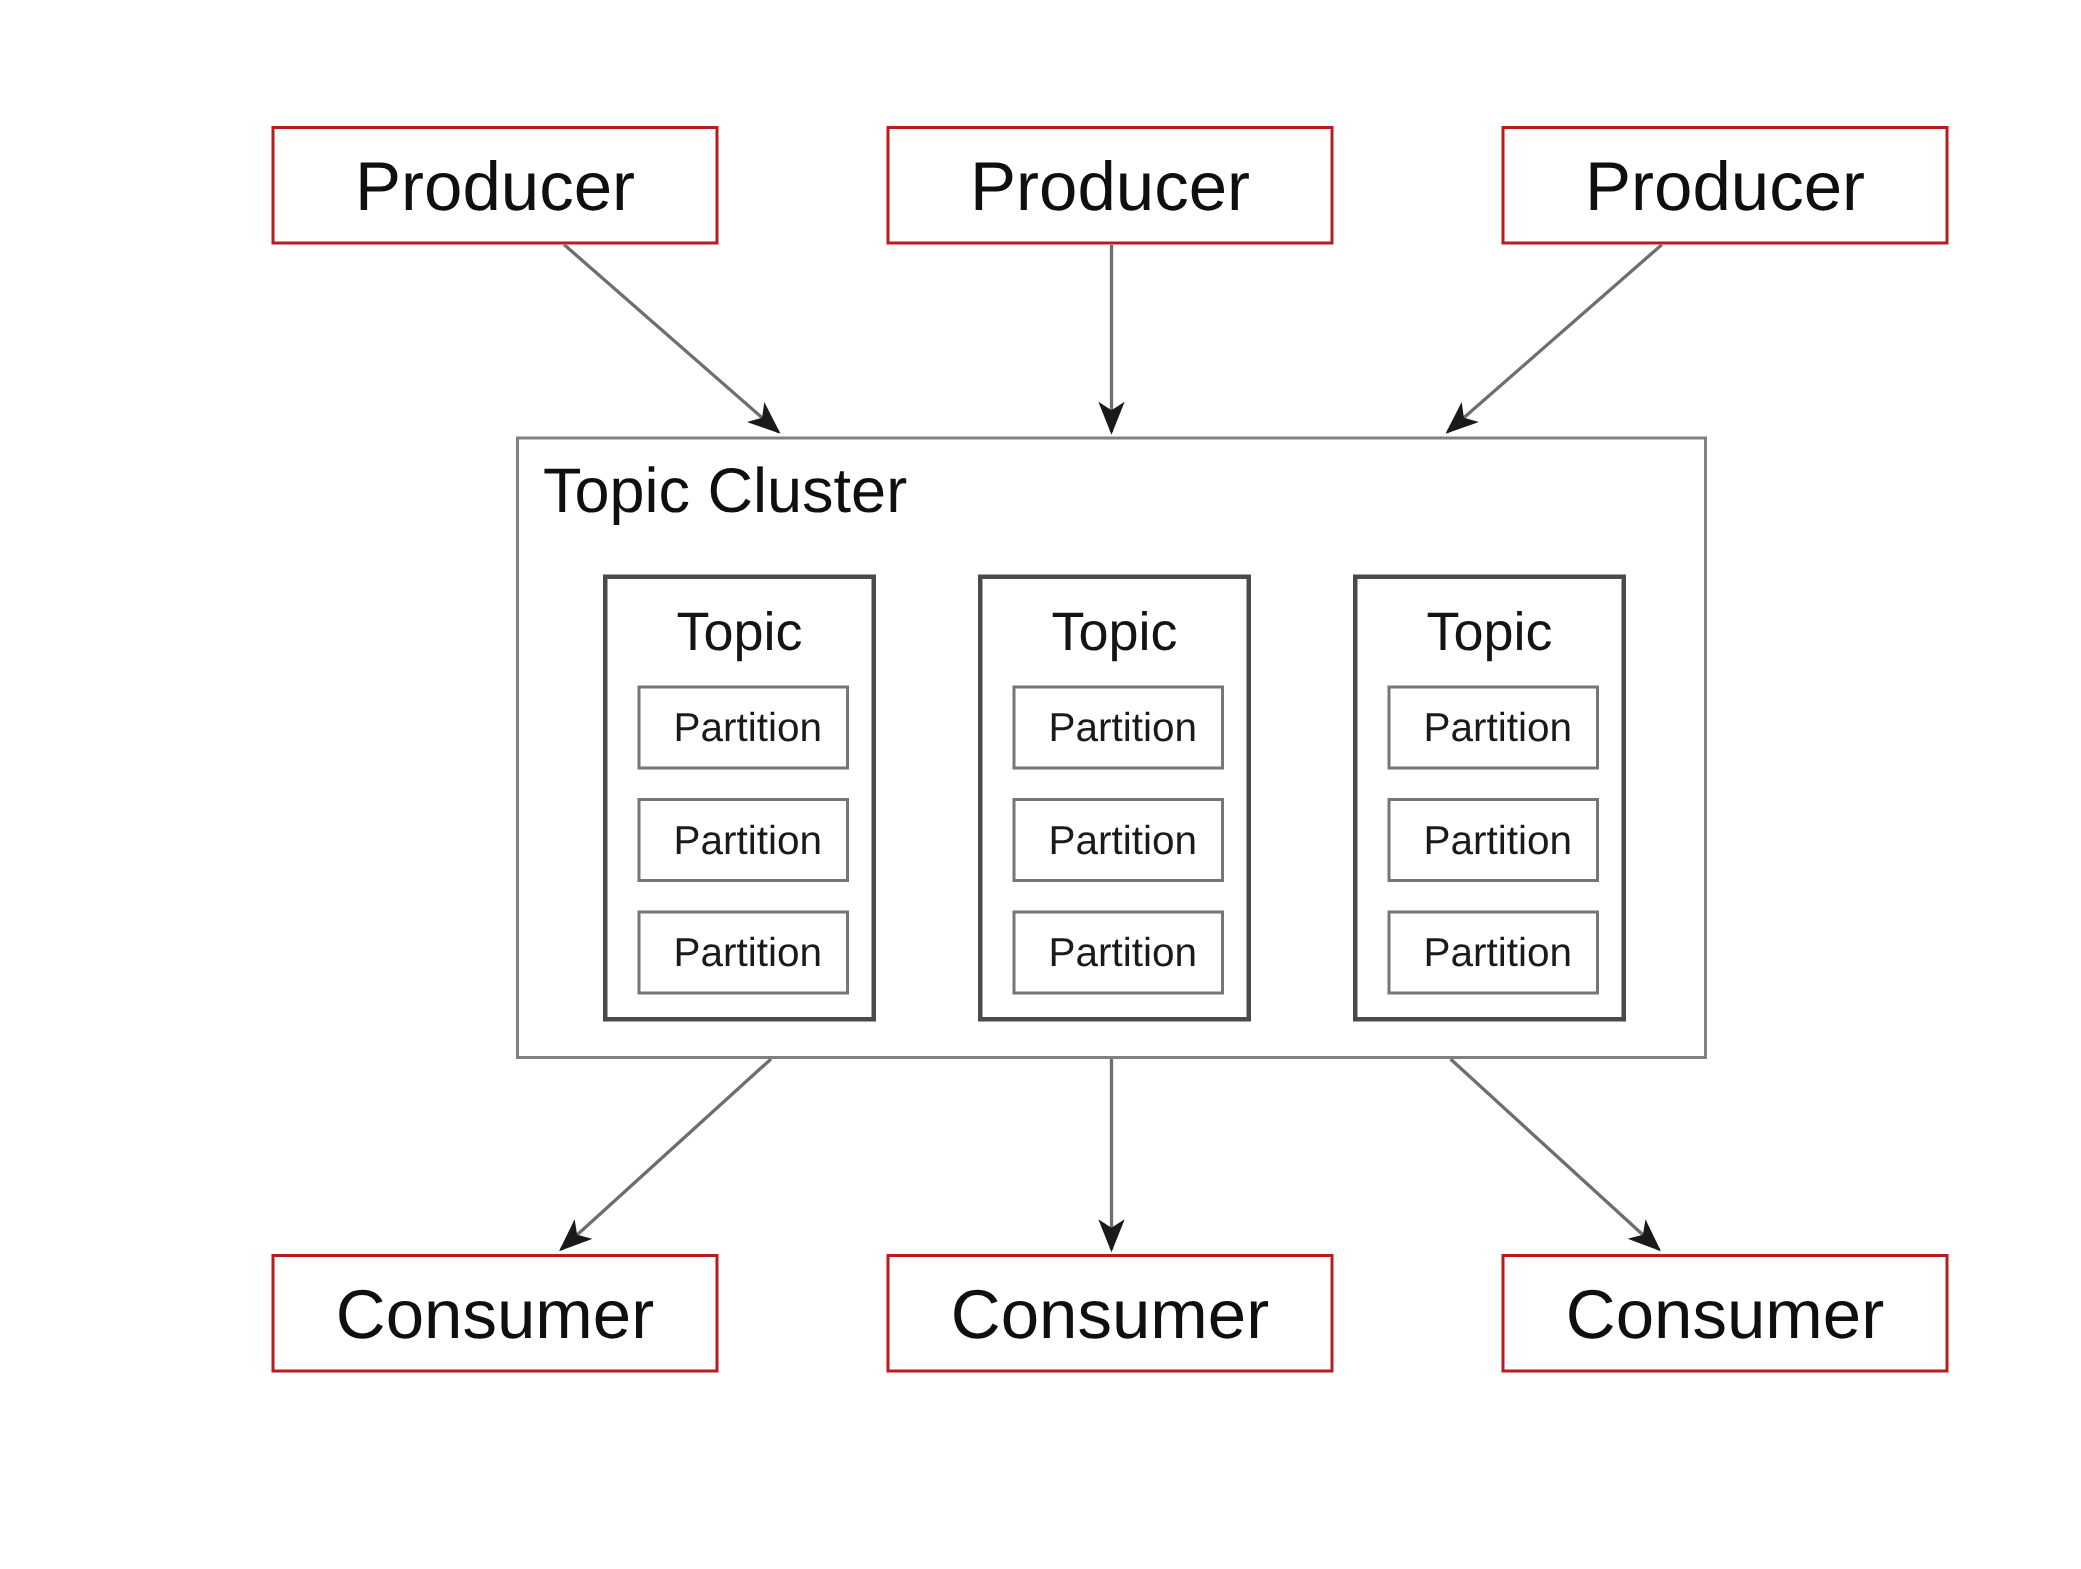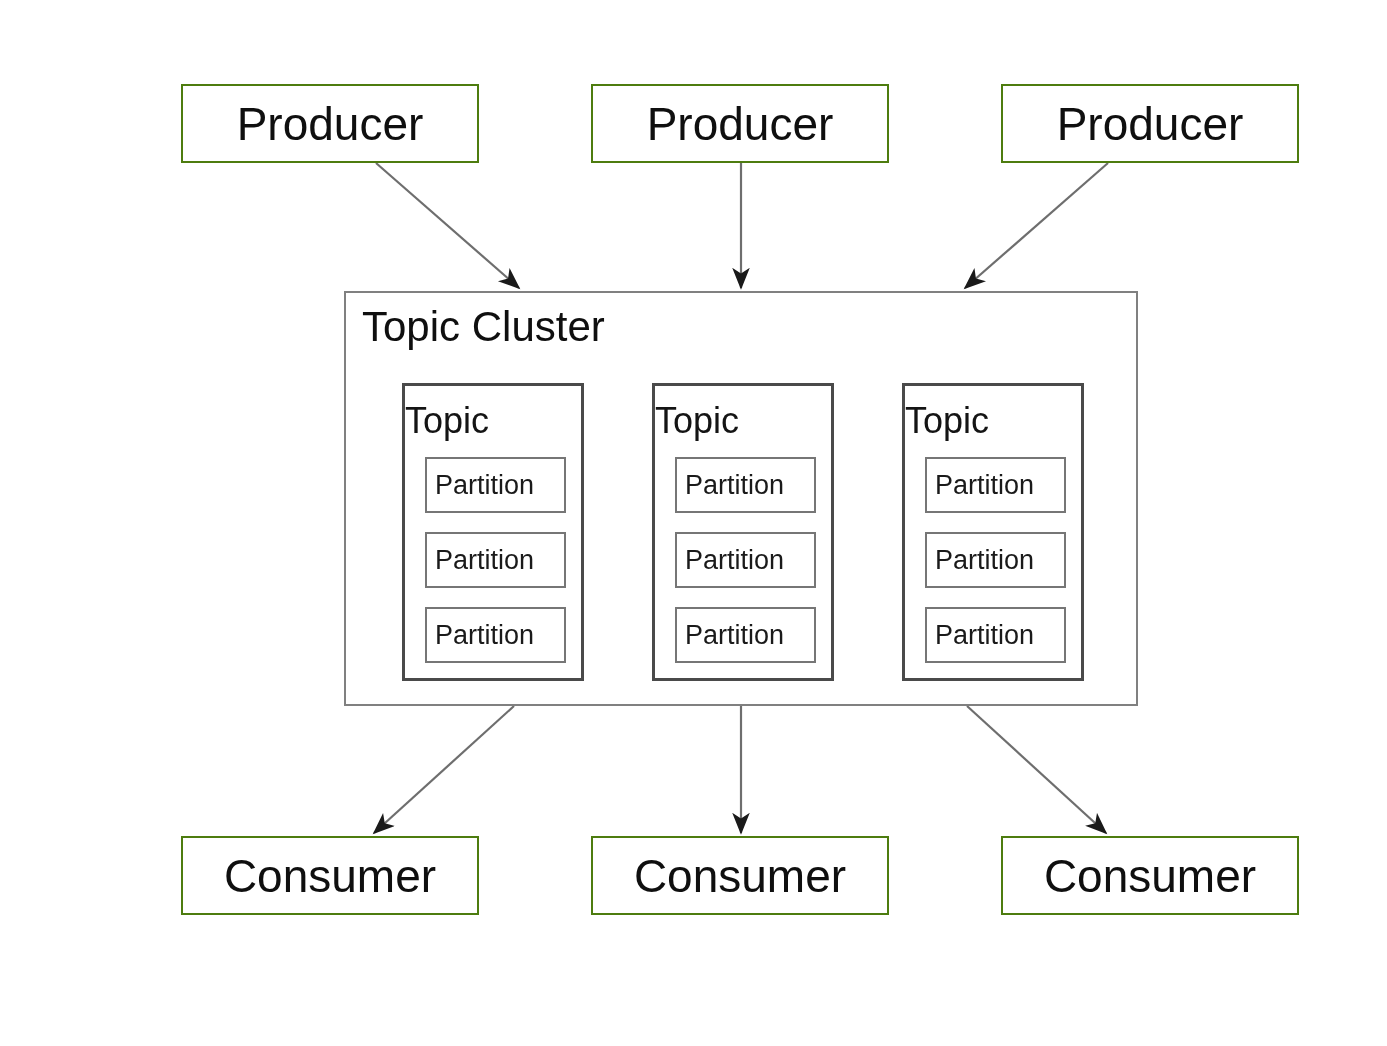--- a/index.html
+++ b/index.html
@@ -11,21 +11,21 @@
     position: relative;
     width: 1387px;
     height: 1046px;
     background: #ffffff;
     overflow: hidden;
     font-family: "Liberation Sans", sans-serif;
   }
   .node-box {
     position: absolute;
     box-sizing: border-box;
-    border: 2px solid #4d7c0f;
+    border: 2px solid #b91c1c;
     background: #ffffff;
     display: flex;
     align-items: center;
     justify-content: center;
   }
   .node-label {
     font-size: 46px;
     color: #0f0f0f;
     line-height: 1;
     white-space: nowrap;
@@ -46,40 +46,41 @@
   .topic-box {
     position: absolute;
     box-sizing: border-box;
     border: 3px solid #4a4a4a;
     background: #ffffff;
   }
   .topic-label {
     position: absolute;
     left: 0;
     right: 0;
+    text-align: center;
     font-size: 36px;
     color: #141414;
     line-height: 1;
     white-space: nowrap;
   }
   .partition-box {
     position: absolute;
     box-sizing: border-box;
     border: 2px solid #767676;
     background: #ffffff;
     display: flex;
     align-items: center;
     justify-content: flex-start;
   }
   .partition-label {
     font-size: 27px;
     color: #1a1a1a;
     line-height: 1;
     white-space: nowrap;
-    padding-left: 8px;
+    padding-left: 22px;
   }
   #arrow-layer {
     position: absolute;
     left: 0;
     top: 0;
     width: 1387px;
     height: 1046px;
     pointer-events: none;
   }
 </style>

